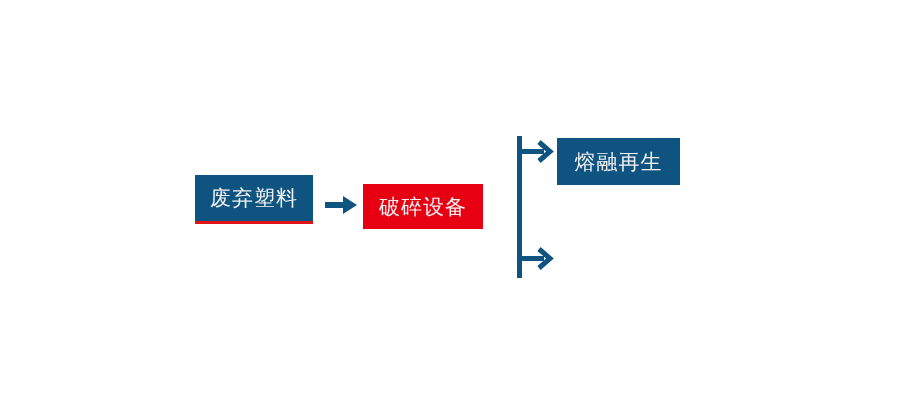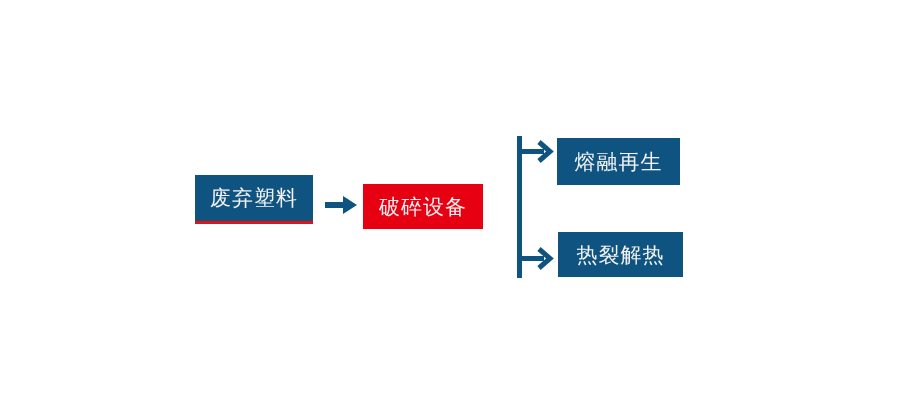--- a/index.html
+++ b/index.html
@@ -84,17 +84,14 @@
     <polyline points="24,12 35,21.5 24,31" fill="none" stroke-width="5" stroke="#0F5381"></polyline>
 
     <rect x="7" y="126" width="22" height="5" fill="#0F5381"></rect>
     <polyline points="24,119 35,128.5 24,138" fill="none" stroke-width="5" stroke="#0F5381"></polyline>
   </svg>
 
   <div class="node node-melt">
     <span>熔融再生</span>
   </div>
 
-  <div class="node node-pyro">
-    <span>热裂解热</span>
-  </div>
 
 </div>
 
 </body></html>

